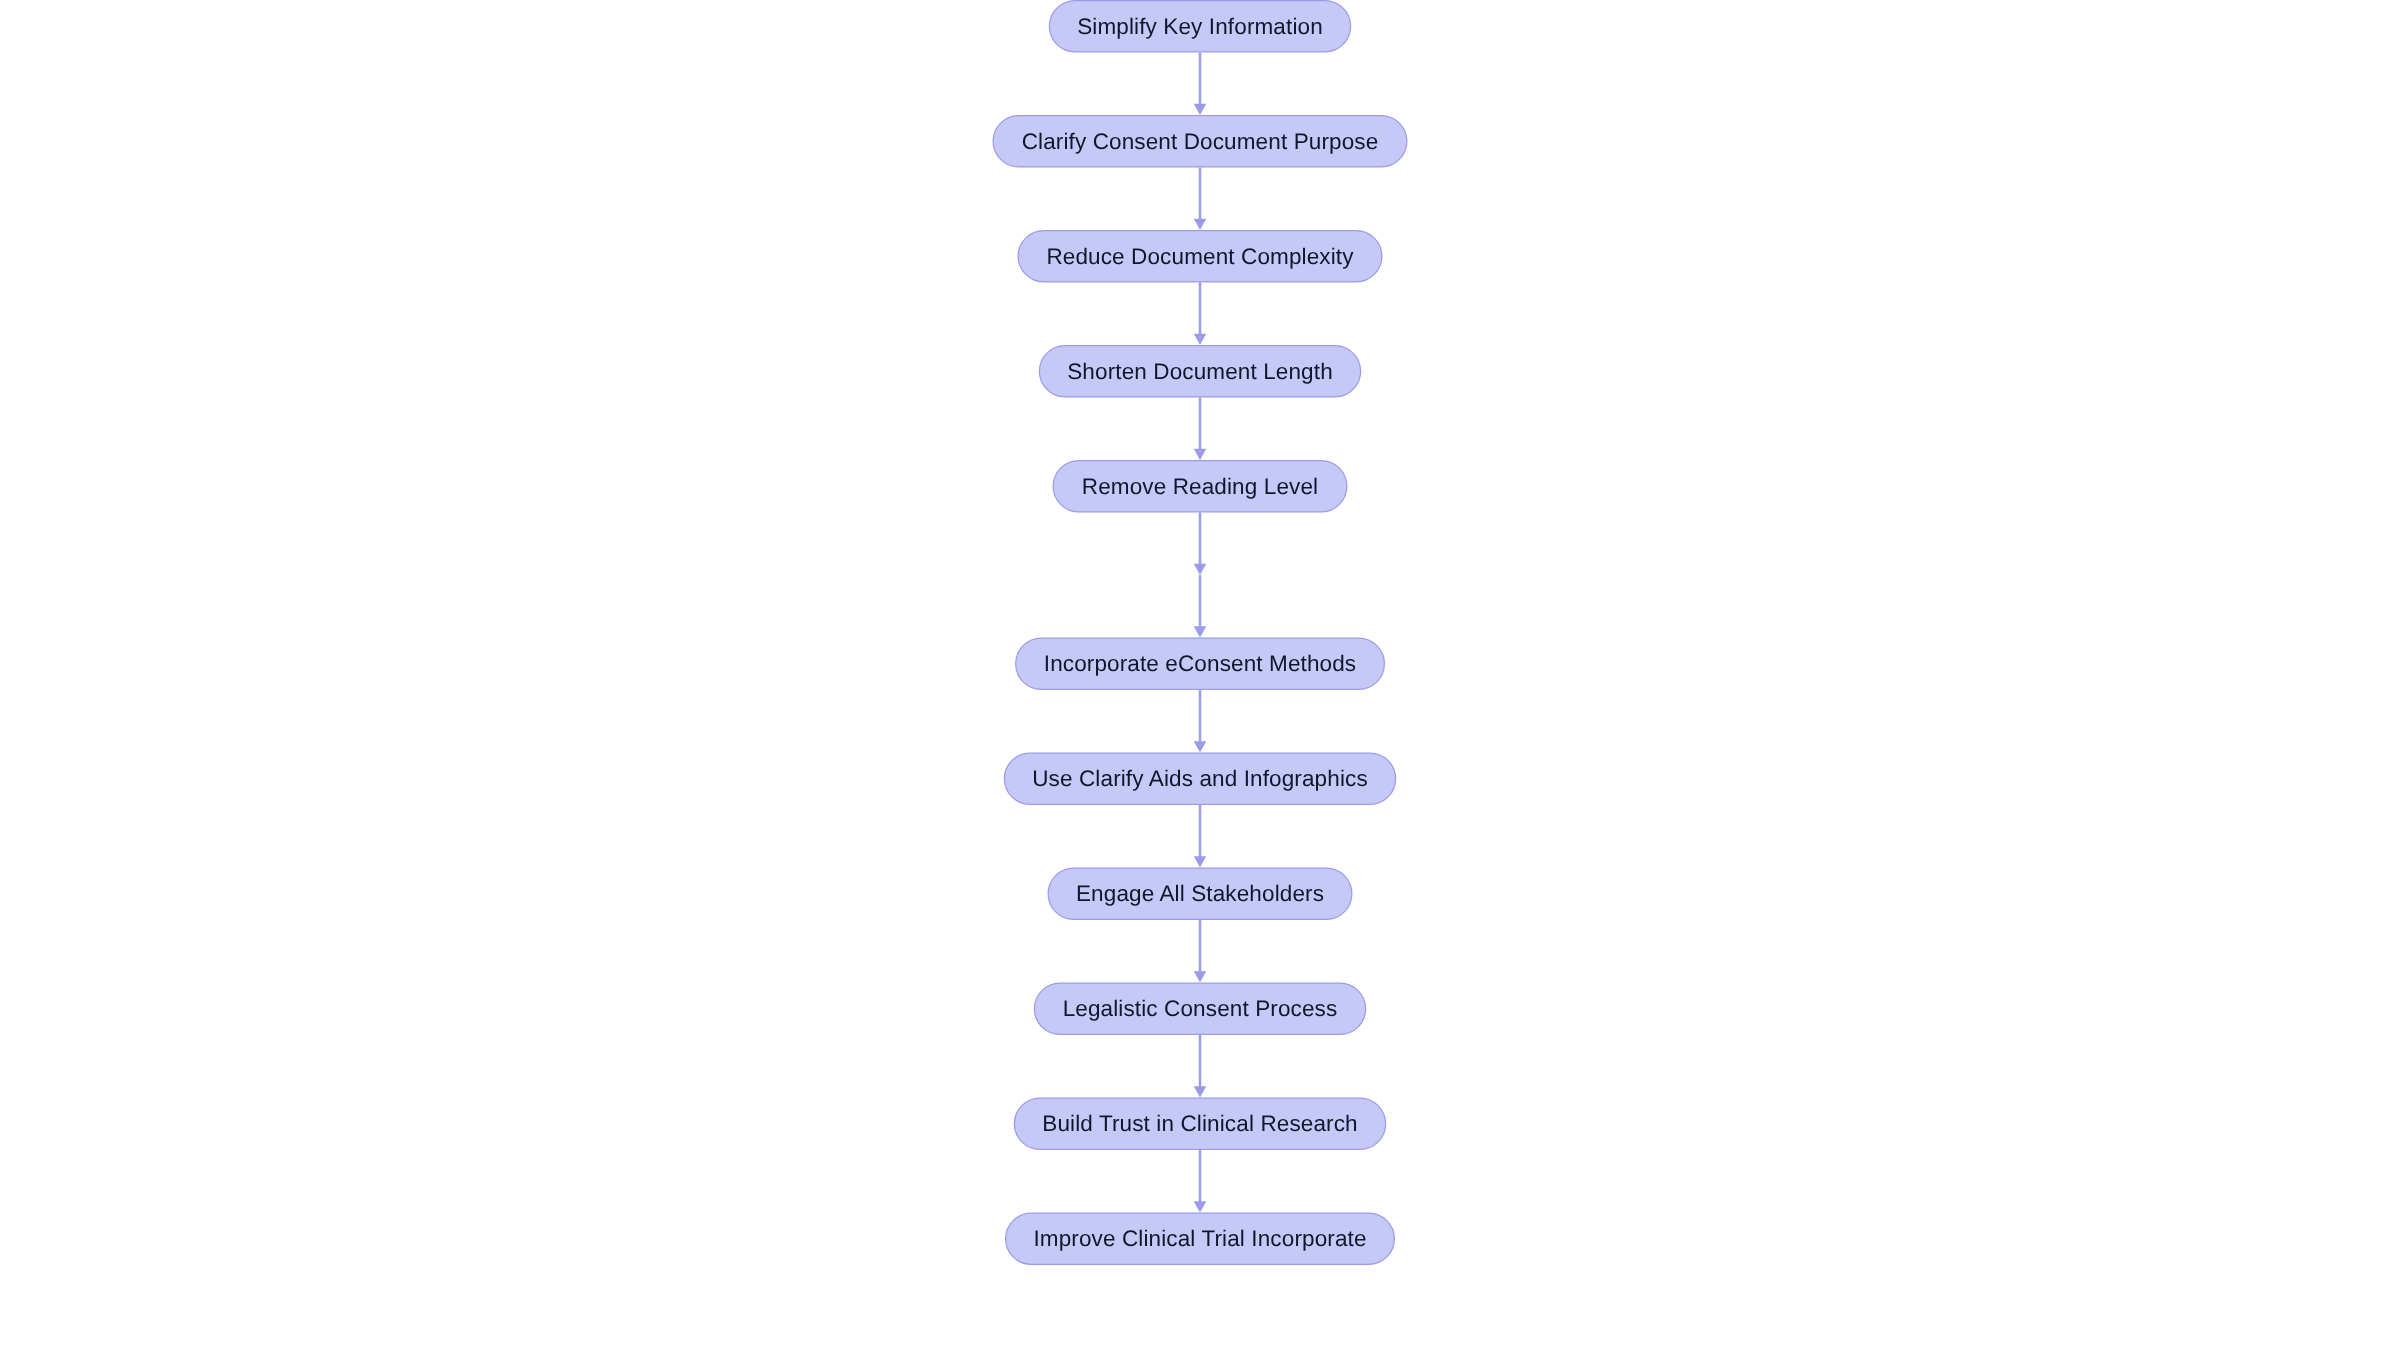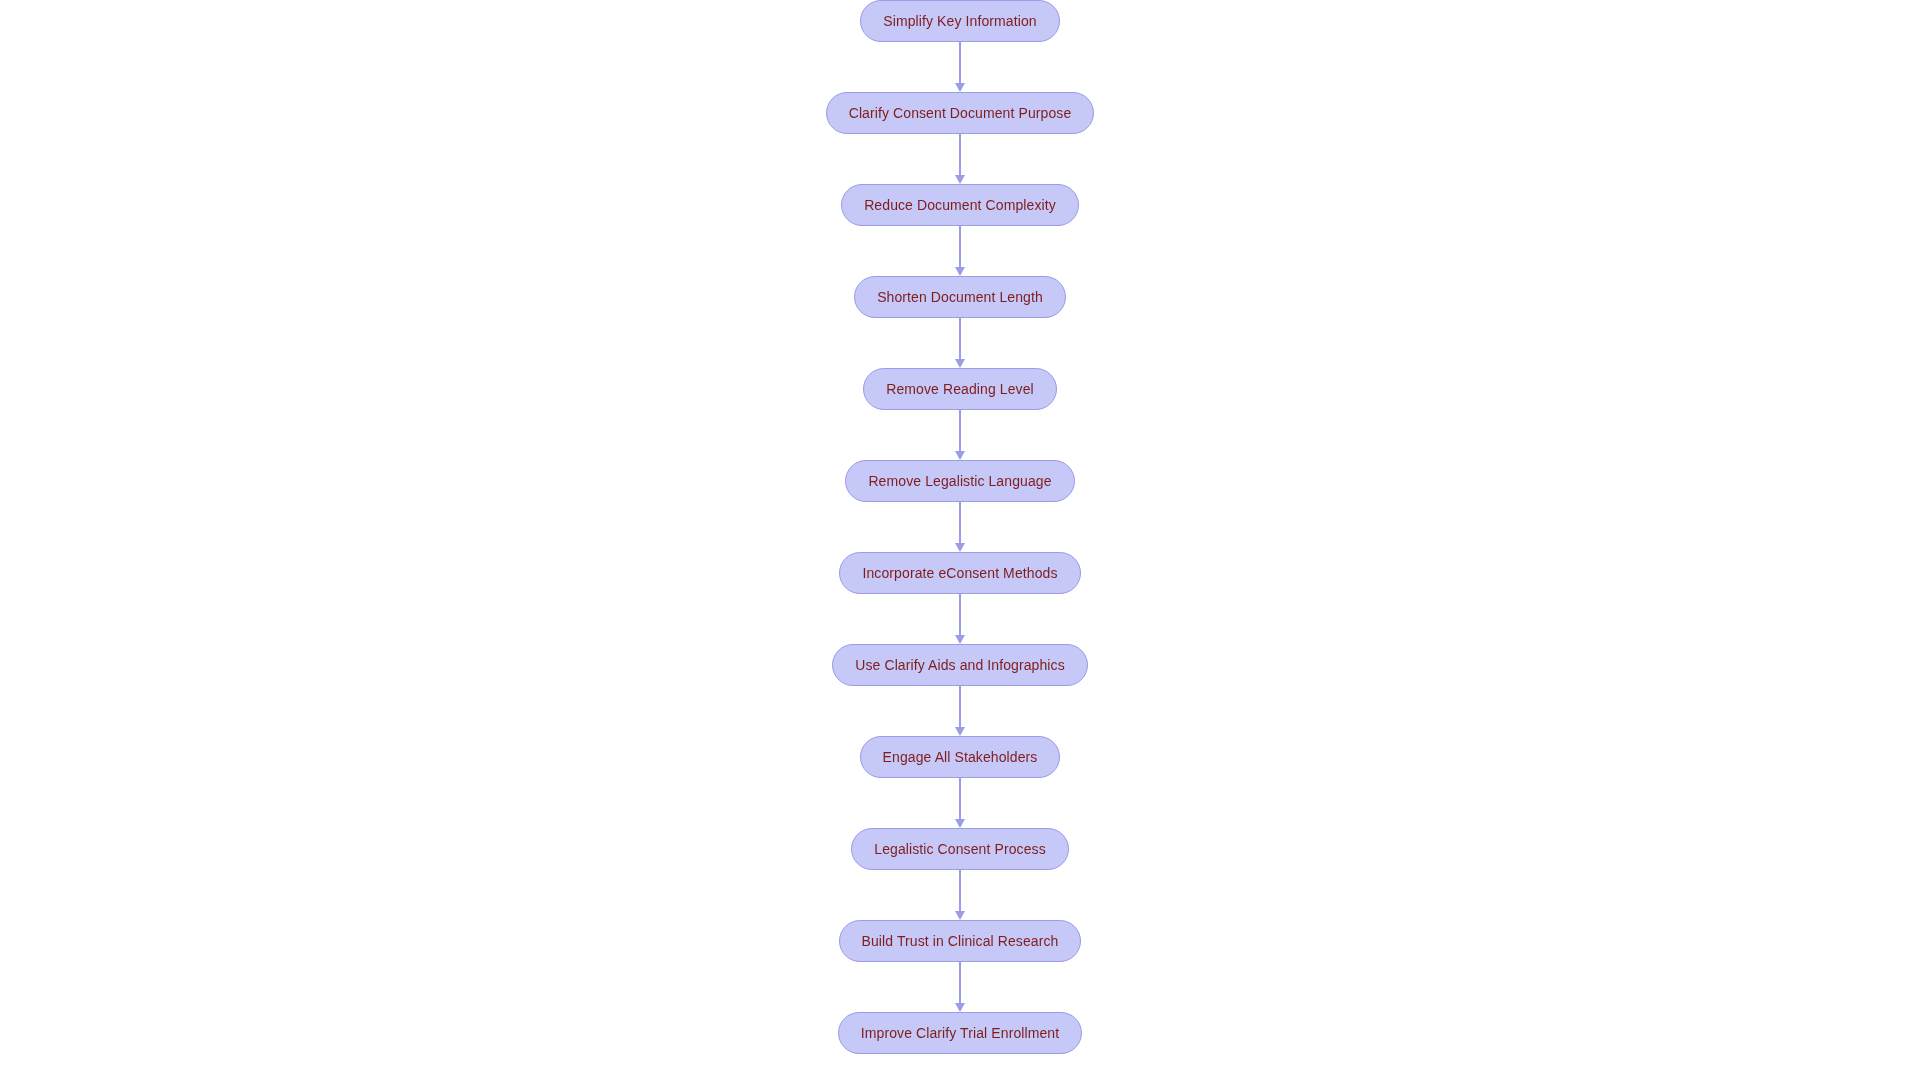--- a/index.html
+++ b/index.html
@@ -47,22 +47,22 @@
     color: #333399;
     font-size: 14px;
     line-height: 1;
     letter-spacing: 0.1px;
     white-space: nowrap;
     flex: 0 0 auto;
   }
 
   .node-label {
     display: block;
-    color: #7f1d1d;
-    font-size: 14px;
+    color: #0f172a;
+    font-size: 18px;
     white-space: nowrap;
   }
 
   .connector {
     position: relative;
     flex: 0 0 auto;
     width: 14px;
     height: 50px;
     display: block;
   }
@@ -131,23 +131,20 @@
 
     <div class="node">
       <span class="node-label">Remove Reading Level</span>
     </div>
 
     <div class="connector">
       <div class="conn-line"></div>
       <div class="conn-head"></div>
     </div>
 
-    <div class="node">
-      <span class="node-label">Remove Legalistic Language</span>
-    </div>
 
     <div class="connector">
       <div class="conn-line"></div>
       <div class="conn-head"></div>
     </div>
 
     <div class="node">
       <span class="node-label">Incorporate eConsent Methods</span>
     </div>
 
@@ -186,17 +183,17 @@
     <div class="node">
       <span class="node-label">Build Trust in Clinical Research</span>
     </div>
 
     <div class="connector">
       <div class="conn-line"></div>
       <div class="conn-head"></div>
     </div>
 
     <div class="node">
-      <span class="node-label">Improve Clarify Trial Enrollment</span>
+      <span class="node-label">Improve Clinical Trial Incorporate</span>
     </div>
 
   </div>
 </div>
 
 </body></html>

